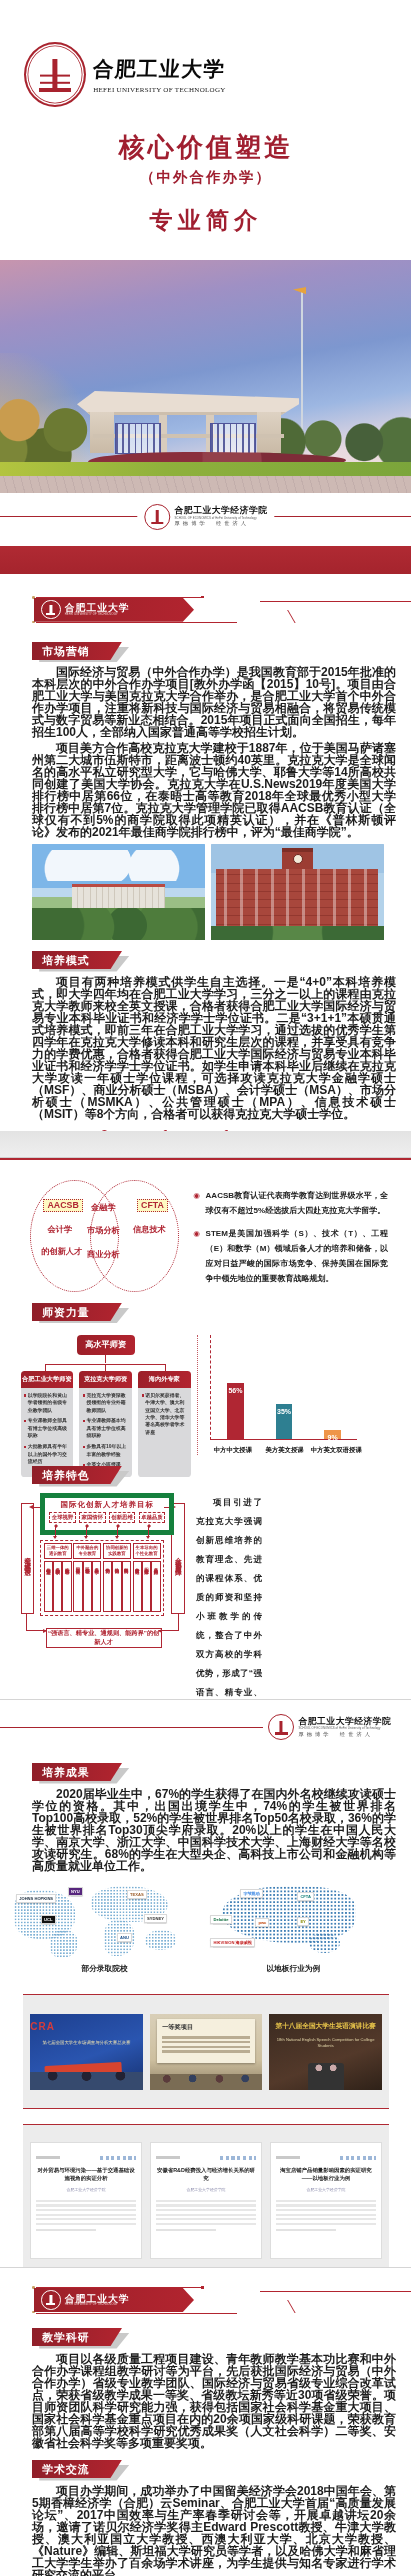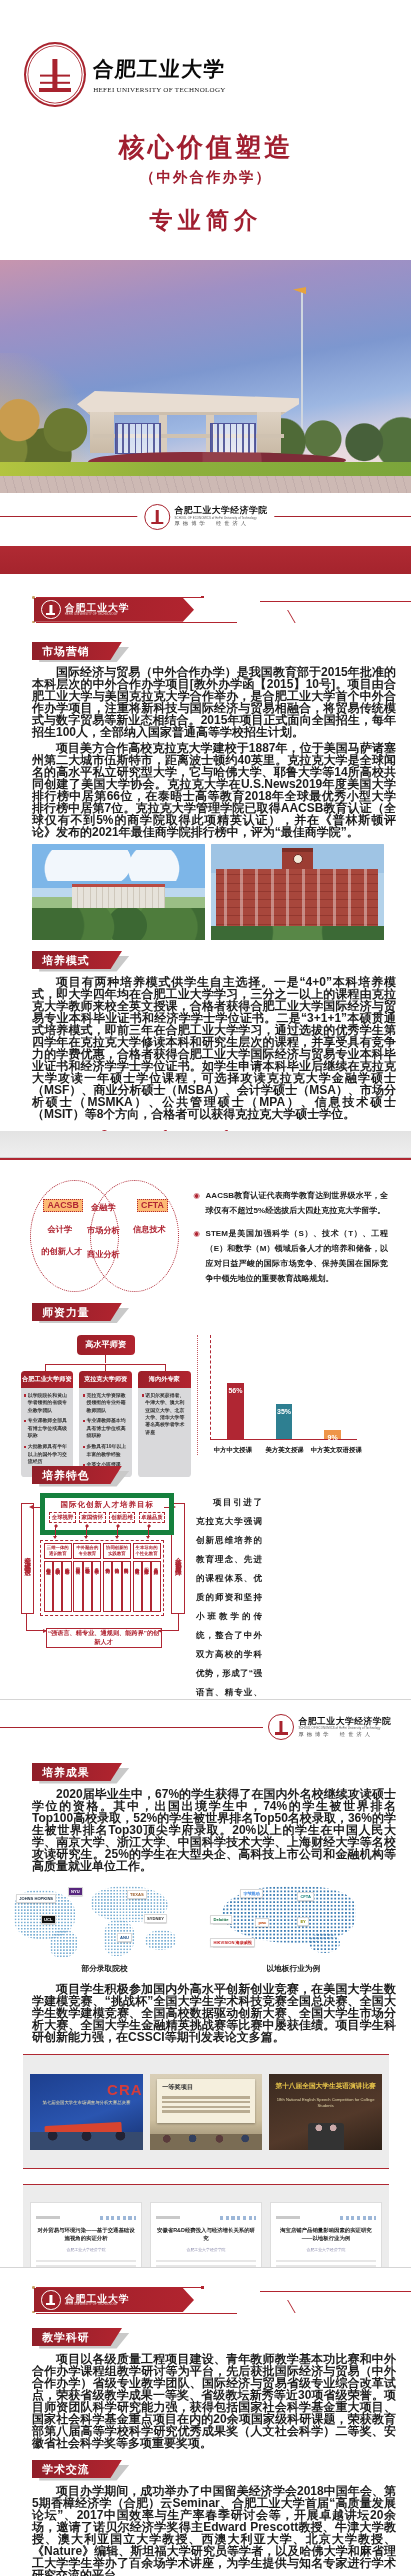--- a/index.html
+++ b/index.html
@@ -96,21 +96,21 @@
   .arrow-r:after{content:"";position:absolute;right:-8.2px;top:-3.6px;border-left:8.8px solid #b02633;border-top:6.7px solid transparent;border-bottom:6.7px solid transparent;}
   .mode-conn-v{position:absolute;background:#b02633;width:4.6px;}
   
   .divider-band{height:26px;background:linear-gradient(#e3e3e3,#efefef);border-bottom:0.5px solid #cfcfcf;}
   .redline{height:1.5px;background:#b02832;}
   .accred{display:flex;padding:0 24px 0 30px;margin-top:20.6px;gap:8.2px;}
   .venn{position:relative;width:155px;height:112px;flex:0 0 auto;}
   .venn .c1,.venn .c2{position:absolute;top:0;width:87px;height:110px;border:1.3px dotted #b02633;border-radius:50%;}
   .venn .c1{left:0;}
   .venn .c2{left:60px;}
-  .venn .tag{position:absolute;border:1px dotted #b02633;color:#b02633;font-weight:700;font-size:8.8px;padding:0.5px 3.1px;background:#fdba74;}
+  .venn .tag{position:absolute;border:1px dotted #b02633;color:#b02633;font-weight:700;font-size:8.8px;padding:0.5px 3.1px;background:#fef9c3;}
   .venn .vt{position:absolute;color:#b02633;font-weight:700;font-size:8.2px;}
   .bullets{flex:1;}
   .bullet{position:relative;font-size:8px;line-height:15px;color:#222;font-weight:600;text-align:justify;padding-left:12.4px;margin-bottom:8.2px;}
   .bullet:before{content:"◉";position:absolute;left:0;top:0;color:#b02633;font-size:7.7px;}
   
   .fac-row{display:flex;padding:0 20.6px 0 20.6px;margin-top:7.2px;}
   .org{position:relative;width:170px;flex:0 0 auto;}
   .org-root{position:absolute;left:56px;top:0;width:58px;height:20.6px;background:linear-gradient(100deg,#9c2029,#b2242f);border-radius:4.1px;color:#fff;font-size:8.2px;font-weight:700;display:flex;align-items:center;justify-content:center;}
   .org-vline{position:absolute;left:84px;top:20.6px;width:1px;height:8.2px;background:#b02633;}
   .org-hline{position:absolute;left:24px;top:29px;width:121px;height:1px;background:#b02633;}
@@ -164,21 +164,21 @@
   .mapbox{position:relative;height:78px;}
   .map-world{width:181px;}
   .map-china{width:174px;}
   .dotland{position:absolute;background-image:radial-gradient(#79aed3 0.6px,transparent 0.6px);background-size:3.1px 3.1px;}
   .logochip{position:absolute;background:#fff;border:0.5px solid #d8d8d8;font-size:4.1px;font-weight:700;padding:1px 2.1px;color:#234;box-shadow:0 0.5px 1px rgba(0,0,0,.15);white-space:nowrap;}
   .map-cap{text-align:center;font-size:7.7px;font-weight:700;color:#222;margin-top:4.1px;}
   .gray-band{position:relative;margin:0 23px;background:#ececec;border-top:1.5px solid #b02832;border-bottom:1.5px solid #b02832;}
   .band-photos{display:flex;gap:7.2px;padding:18.5px 7.2px;}
   .bp{position:relative;flex:1;height:76px;overflow:hidden;}
   .bp1{background:linear-gradient(160deg,#1d3f8e,#2a55b0 55%,#16306e);}
-  .bp1 .t1{position:absolute;left:0;right:0;top:7.2px;text-align:right;color:#d43c3c;font-weight:800;font-size:15px;letter-spacing:1px;}
+  .bp1 .t1{position:absolute;left:0;right:0;top:7.2px;text-align:left;color:#d43c3c;font-weight:800;font-size:10px;letter-spacing:1px;}
   .bp1 .t2{position:absolute;left:4.1px;right:4.1px;top:25px;text-align:center;color:#efe3b0;font-size:4.4px;line-height:1.6;}
   .bp1 .flagred{position:absolute;left:14.4px;bottom:3.1px;width:77px;height:23px;background:#d8442f;transform:rotate(-3deg);border-radius:1.5px;}
   .bp1 .ppl{position:absolute;bottom:0;left:0;right:0;height:17.5px;background:radial-gradient(circle at 20% 20%,#223 0 4.6px,transparent 5.2px),radial-gradient(circle at 50% 22%,#223 0 4.6px,transparent 5.2px),radial-gradient(circle at 80% 20%,#223 0 4.6px,transparent 5.2px),#364a6e;}
   .bp2{background:linear-gradient(#d9cfb8,#cdbf9f 60%,#8d7f63);}
   .bp2 .slide{position:absolute;left:7.2px;top:5.2px;right:7.2px;height:44px;background:#f5efdd;box-shadow:0 1px 2.1px rgba(0,0,0,.3);}
   .bp2 .st{color:#333;font-weight:800;font-size:6.2px;padding:4.1px 5.2px 2.1px;}
   .bp2 .srow{height:2.6px;background:#b9ac92;margin:2.1px 5.2px;}
   .bp2 .ppl{position:absolute;bottom:0;left:0;right:0;height:15.5px;background:radial-gradient(circle at 15% 30%,#5a3b3b 0 3.6px,transparent 4.1px),radial-gradient(circle at 38% 28%,#33405e 0 3.6px,transparent 4.1px),radial-gradient(circle at 62% 30%,#5a3b3b 0 3.6px,transparent 4.1px),radial-gradient(circle at 85% 28%,#33405e 0 3.6px,transparent 4.1px),#7a6c54;}
   .bp3{background:linear-gradient(160deg,#3a2a20,#53392a 60%,#2e2118);}
   .bp3 .t1{position:absolute;left:3.1px;right:3.1px;top:8.2px;text-align:center;color:#e8c54a;font-family:"Liberation Serif","DejaVu Serif",serif;font-weight:700;font-size:6.7px;}
@@ -533,21 +533,21 @@
       </div>
     </div>
   </div>
   <div class="spacer28"></div>
     <div class="spacer12"></div>
   <div class="flag">
     <span class="shadow"></span>
       <span class="face">培养成果</span>
   </div>
   <div class="spacer12"></div>
-  <p class="para">2020届毕业生中，67%的学生获得了在国内外名校继续攻读硕士学位的资格。其中，出国出境学生中，74%的学生被世界排名Top100高校录取，52%的学生被世界排名Top50名校录取，36%的学生被世界排名Top30顶尖学府录取。20%以上的学生在中国人民大学、南京大学、浙江大学、中国科学技术大学、上海财经大学等名校攻读研究生。25%的学生在大型央企、高科技上市公司和金融机构等高质量就业单位工作。</p>
+  <p class="para">2020届毕业生中，67%的学生获得了在国内外名校继续攻读硕士学位的资格。其中，出国出境学生中，74%的学生被世界排名Top100高校录取，52%的学生被世界排名Top50名校录取，36%的学生被世界排名Top30顶尖学府录取。20%以上的学生在中国人民大学、南京大学、浙江大学、中国科学技术大学、上海财经大学等名校攻读研究生。68%的学生在大型央企、高科技上市公司和金融机构等高质量就业单位工作。</p>
   <div class="maps">
     <div class="mapbox map-world">
       <div class="dotland" style="left:0;top:9.3px;width:62px;height:49px;border-radius:40% 60% 55% 45%;"></div>
       <div class="dotland" style="left:36px;top:49px;width:28px;height:28px;border-radius:50% 50% 60% 40%;"></div>
       <div class="dotland" style="left:77px;top:5.2px;width:77px;height:36px;border-radius:45% 55% 50% 50%;"></div>
       <div class="dotland" style="left:90px;top:39px;width:31px;height:36px;border-radius:45% 55% 60% 40%;"></div>
       <div class="dotland" style="left:131px;top:49px;width:31px;height:20.6px;border-radius:55% 45% 50% 50%;"></div>
       <span class="logochip" style="left:2.1px;top:13.4px">JOHNS HOPKINS</span>
       <span class="logochip" style="left:54px;top:6.2px;background:#57267d;color:#fff">NYU</span>
       <span class="logochip" style="left:27px;top:34px;background:#111;color:#fff">UCL</span>
@@ -562,21 +562,20 @@
       <span class="logochip" style="left:34px;top:8.2px;color:#2a7de1">字节跳动</span>
       <span class="logochip" style="left:4.1px;top:34px;color:#0b6b3a">Deloitte</span>
       <span class="logochip" style="left:49px;top:37px;color:#c2490f">pwc</span>
       <span class="logochip" style="left:91px;top:36px;color:#8a8a00">EY</span>
       <span class="logochip" style="left:4.1px;top:57px;color:#c21f1f">HIKVISION 海康威视</span>
       <span class="logochip" style="left:91px;top:11.3px;color:#15807a">CFTA</span>
       <div class="map-cap" style="position:absolute;left:0;right:0;bottom:-15.5px">以地板行业为例</div>
     </div>
   </div>
   <div style="height:24px"></div>
-  <p class="para">项目学生积极参加国内外高水平创新创业竞赛，在美国大学生数学建模竞赛、“挑战杯”全国大学生学术科技竞赛全国总决赛、全国大学生数学建模竞赛、全国高校数据驱动创新大赛、全国大学生市场分析大赛、全国大学生金融精英挑战赛等比赛中屡获佳绩。项目学生科研创新能力强，在CSSCI等期刊发表论文多篇。</p>
   <div class="spacer22"></div>
   <div class="gray-band">
     <div class="band-photos">
       <div class="bp bp1">
         <div class="t1">CRA</div>
         <div class="t2">第七届全国大学生市场调查与分析大赛总决赛</div>
         <div class="flagred"></div>
         <div class="ppl"></div>
       </div>
       <div class="bp bp2">

